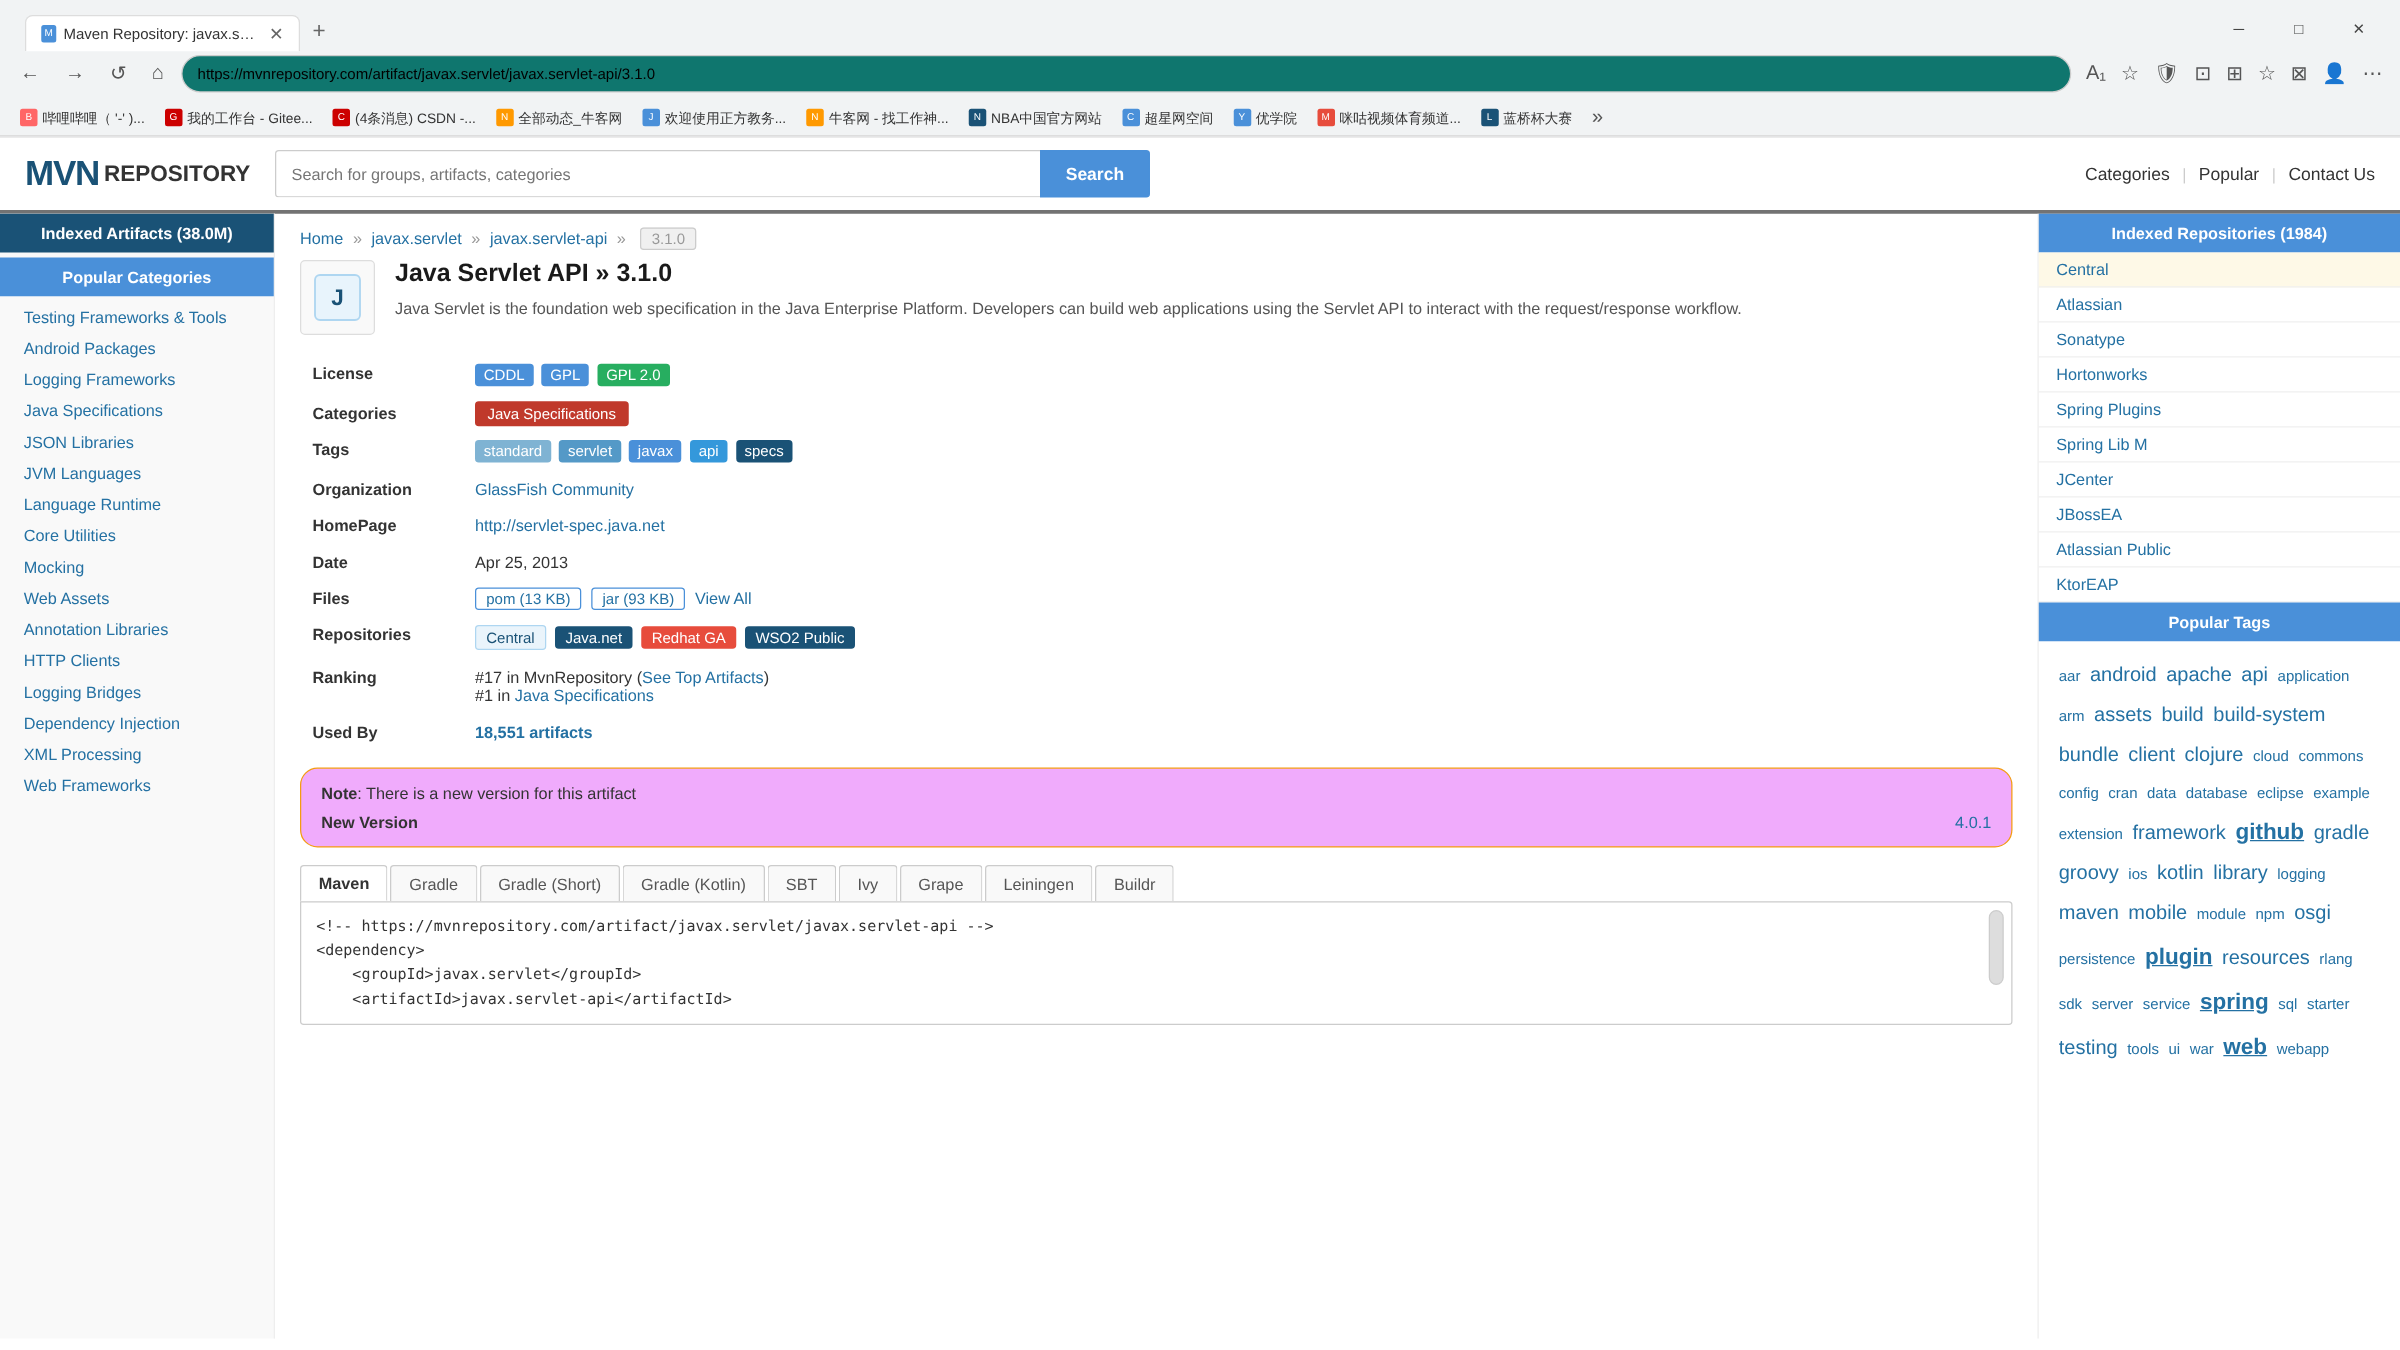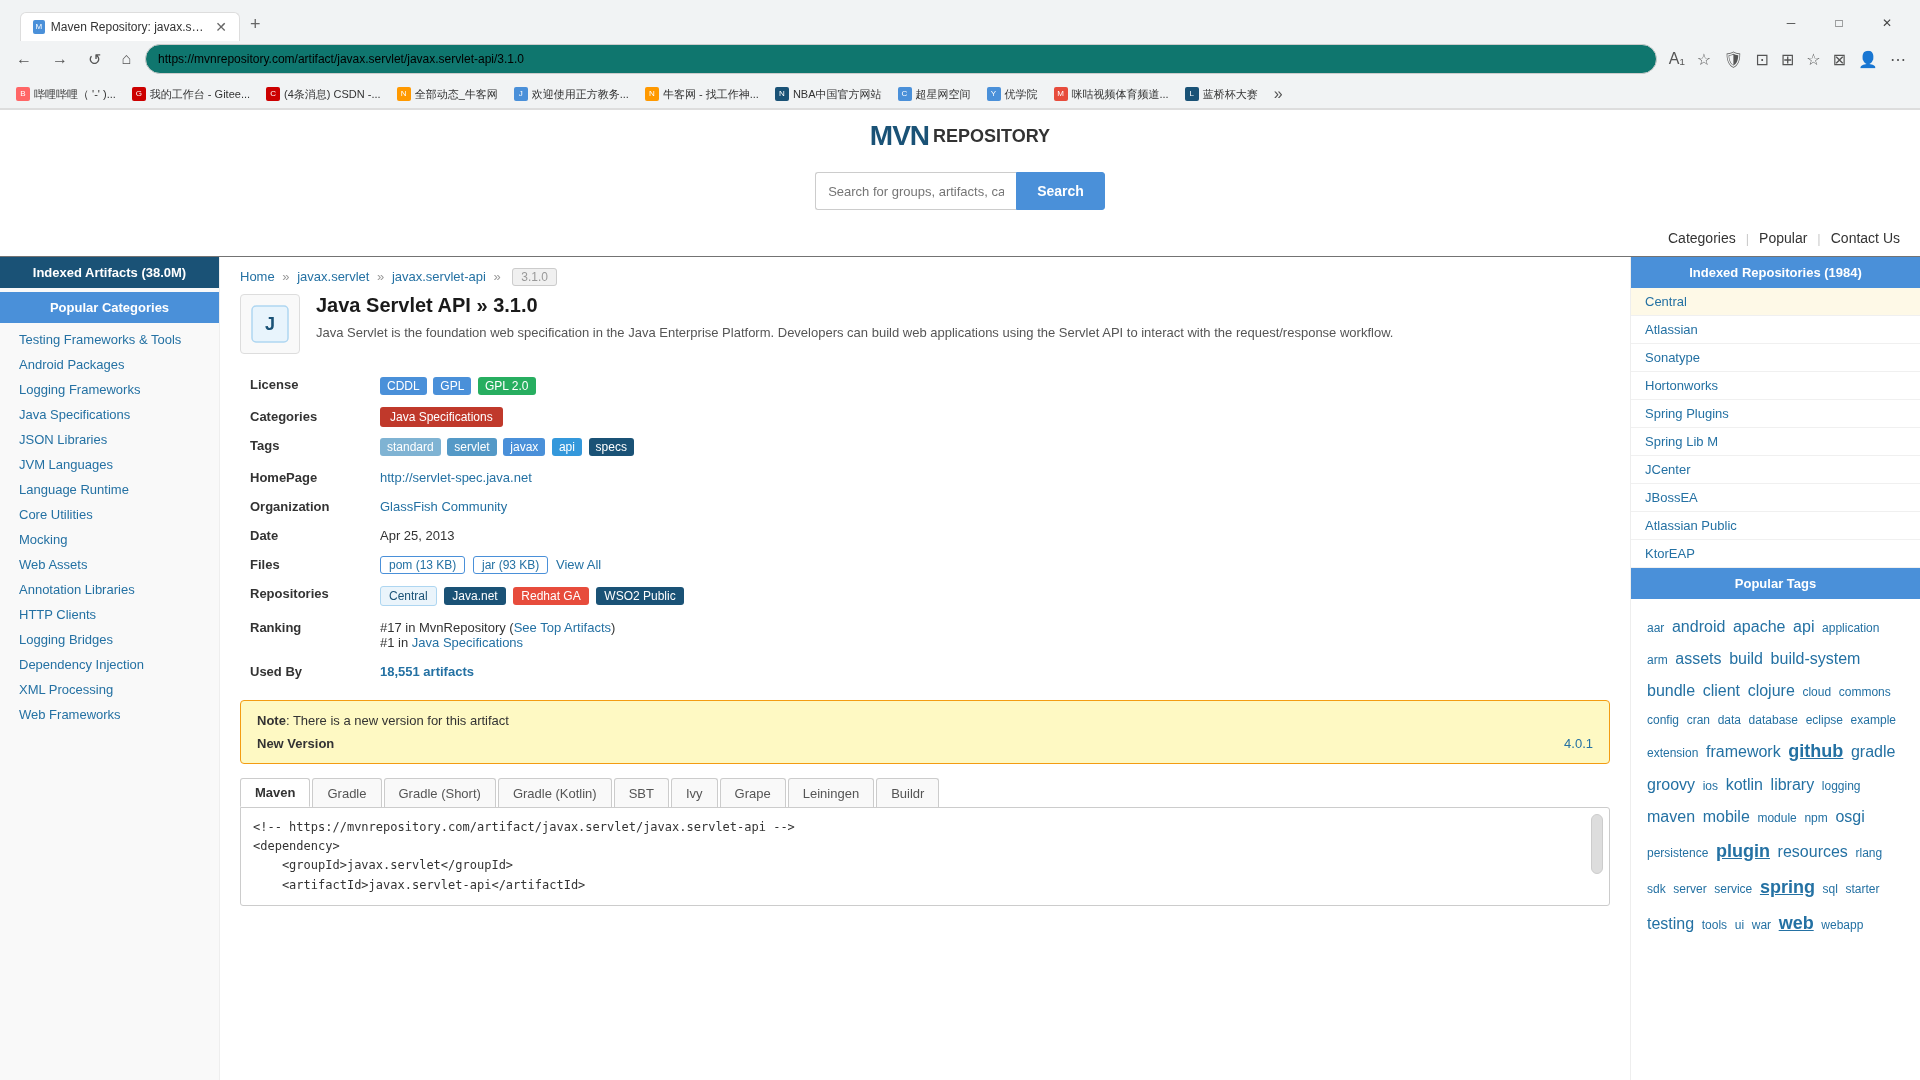--- a/index.html
+++ b/index.html
@@ -21,21 +21,21 @@
     .url-bar { flex: 1; height: 30px; border: 1px solid #ccc; border-radius: 15px; padding: 0 12px; font-size: 12px; background: #0f766e; }
     .toolbar-icons { display: flex; gap: 4px; }
     .toolbar-icon-btn { background: none; border: none; cursor: pointer; font-size: 16px; padding: 4px; color: #555; }
 
     
     .bookmarks-bar { background: #f1f3f4; border-bottom: 1px solid #ddd; padding: 3px 10px; display: flex; gap: 4px; align-items: center; overflow: hidden; }
     .bookmark-item { display: flex; align-items: center; gap: 4px; padding: 2px 6px; border-radius: 3px; cursor: pointer; font-size: 11px; white-space: nowrap; }
     .bookmarks-more { font-size: 16px; cursor: pointer; color: #555; padding: 2px 6px; }
 
     
-    .site-header { display: flex; align-items: center; padding: 10px 20px; border-bottom: 1px solid #737373; gap: 20px; flex-direction: column; }
+    .site-header { display: flex; align-items: center; padding: 10px 20px; border-bottom: 3px solid #737373; gap: 20px; }
     .logo-wrapper { display: flex; align-items: center; gap: 0; }
     .logo-mvn { font-size: 28px; font-weight: 900; color: #1a5276; letter-spacing: -1px; }
     .logo-repo { font-size: 18px; font-weight: bold; color: #333; }
     .search-bar-wrapper { flex: 1; display: flex; gap: 0; max-width: 700px; }
     .search-input { flex: 1; height: 38px; border: 1px solid #ccc; border-right: none; padding: 0 12px; font-size: 13px; border-radius: 3px 0 0 3px; }
     .search-btn { height: 38px; padding: 0 20px; background: #4a90d9; color: #fff; border: 1px solid #4a90d9; border-radius: 0 3px 3px 0; cursor: pointer; font-size: 14px; font-weight: bold; }
     .nav-links { display: flex; align-items: center; gap: 10px; margin-left: auto; }
     .nav-link { color: #333; text-decoration: none; font-size: 14px; }
     .nav-sep { color: #ccc; }
 
@@ -83,21 +83,21 @@
     .file-link { color: #2471a3; text-decoration: none; border: 1px solid #4a90d9; padding: 1px 8px; border-radius: 3px; font-size: 12px; margin-right: 4px; }
     .repo-badge { display: inline-block; padding: 2px 8px; border-radius: 3px; font-size: 12px; margin-right: 4px; }
     .repo-central { background: #eaf4fb; color: #1a5276; border: 1px solid #aed6f1; }
     .repo-java { background: #1a5276; color: #fff; }
     .repo-redhat { background: #e74c3c; color: #fff; }
     .repo-wso2 { background: #1a5276; color: #fff; }
     .ranking-text { font-size: 13px; color: #333; margin-top: 46px; }
     .used-by-link { color: #2471a3; font-weight: bold; text-decoration: none; font-size: 13px; }
 
     
-    .note-box { border: 1px solid #f39c12; border-radius: 4px; padding: 12px 16px; margin-bottom: 14px; background: #fef9c3; }
+    .note-box { border: 1px solid #f39c12; border-radius: 14px; padding: 12px 16px; margin-bottom: 14px; background: #f0abfc; }
     .note-box-row { display: flex; align-items: center; }
     .note-bold { font-weight: bold; }
     .new-version-row { display: flex; align-items: center; justify-content: space-between; margin-top: 8px; }
     .new-version-label { font-size: 13px; font-weight: bold; color: #333; }
     .new-version-value { color: #2471a3; font-size: 13px; }
 
     
     .build-tabs { display: flex; gap: 0; margin-bottom: 0; flex-wrap: wrap; }
     .build-tab { padding: 6px 14px; border: 1px solid #ccc; border-bottom: none; background: #f9f9f9; cursor: pointer; font-size: 13px; color: #555; border-radius: 3px 3px 0 0; margin-right: 2px; }
     .build-tab.active { background: #fff; color: #333; font-weight: bold; border-bottom: 1px solid #fff; }
@@ -304,29 +304,29 @@
         <td class="label-col">Tags</td>
         <td>
           <span class="tag-badge tag-std">standard</span>
           <span class="tag-badge tag-servlet">servlet</span>
           <span class="tag-badge tag-javax">javax</span>
           <span class="tag-badge tag-api">api</span>
           <span class="tag-badge tag-specs">specs</span>
         </td>
       </tr>
       <tr>
+        <td class="label-col">Organization</td>
+        <td>
+          <a href="#" class="link-blue">GlassFish Community</a>
+        </td>
+      </tr>
+      <tr>
         <td class="label-col">HomePage</td>
         <td>
           <a href="#" class="link-blue">http://servlet-spec.java.net</a>
-        </td>
-      </tr>
-      <tr>
-        <td class="label-col">Organization</td>
-        <td>
-          <a href="#" class="link-blue">GlassFish Community</a>
         </td>
       </tr>
       <tr>
         <td class="label-col">Date</td>
         <td>Apr 25, 2013</td>
       </tr>
       <tr>
         <td class="label-col">Files</td>
         <td>
           <a href="#" class="file-link">pom (13 KB)</a>

